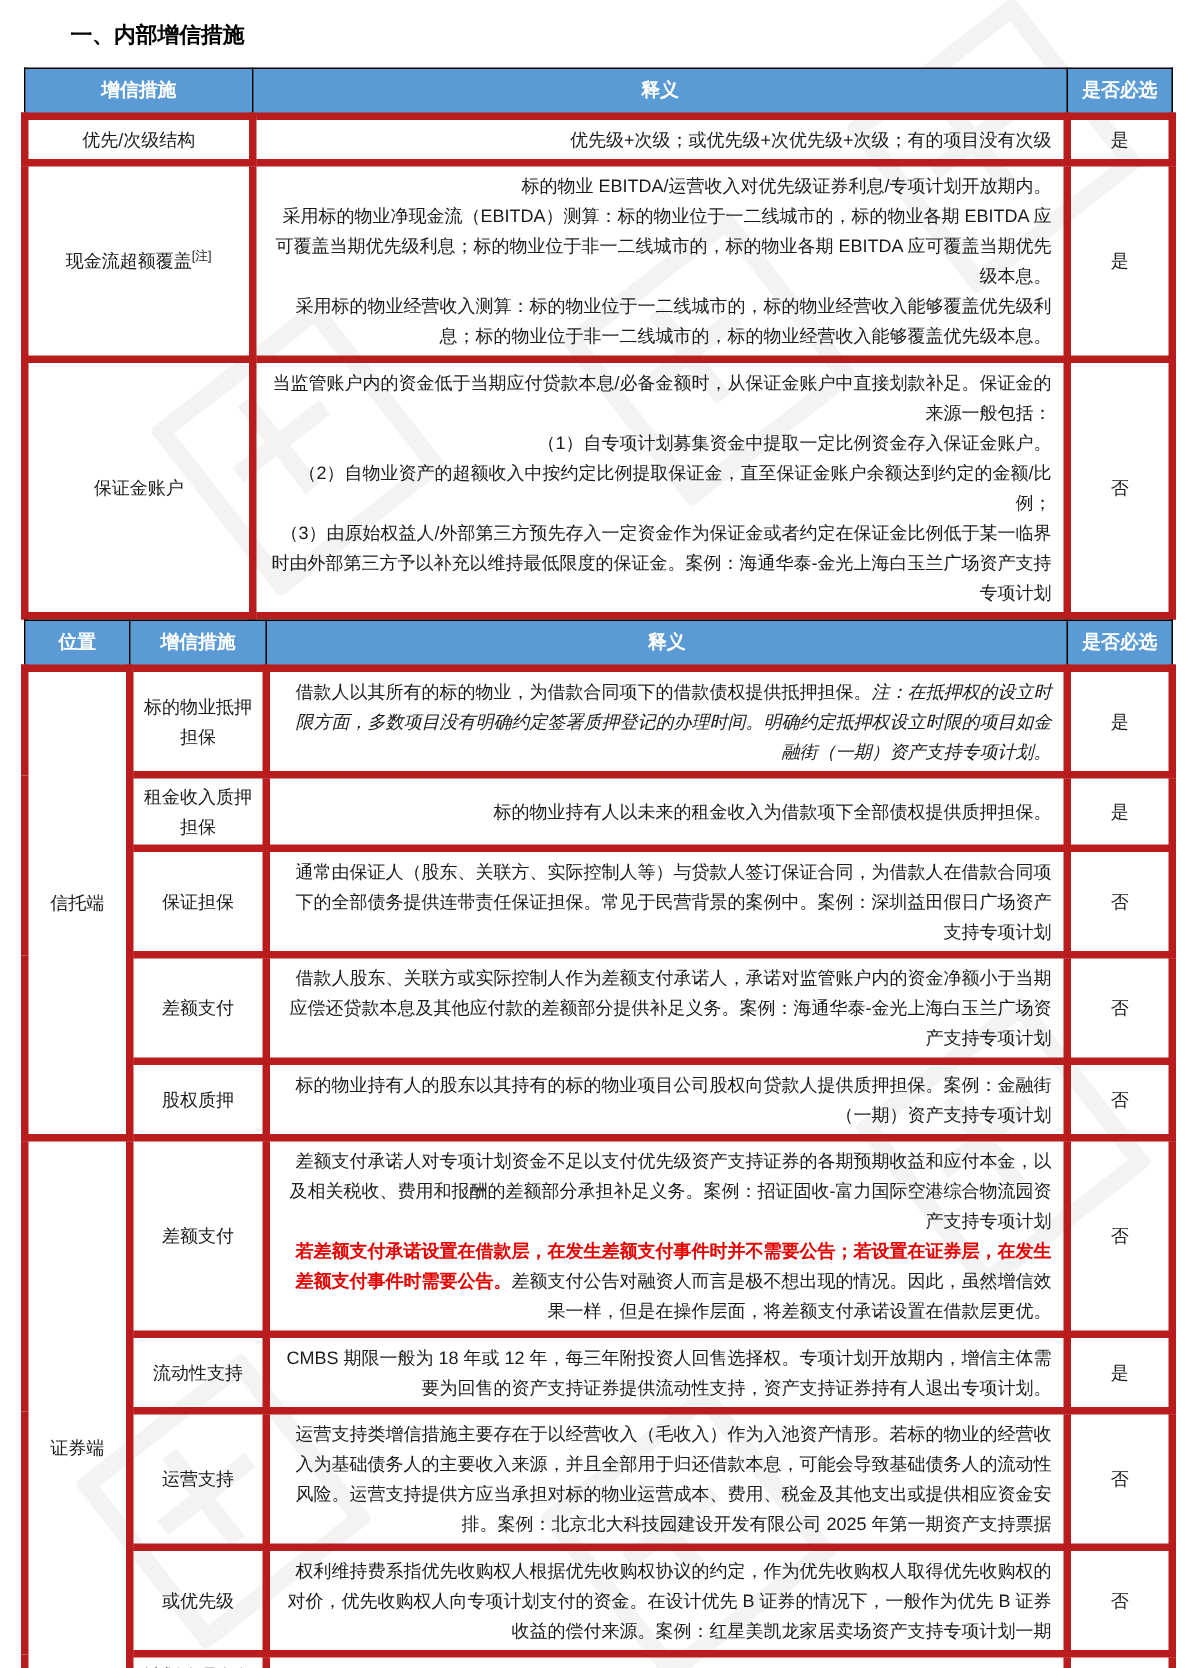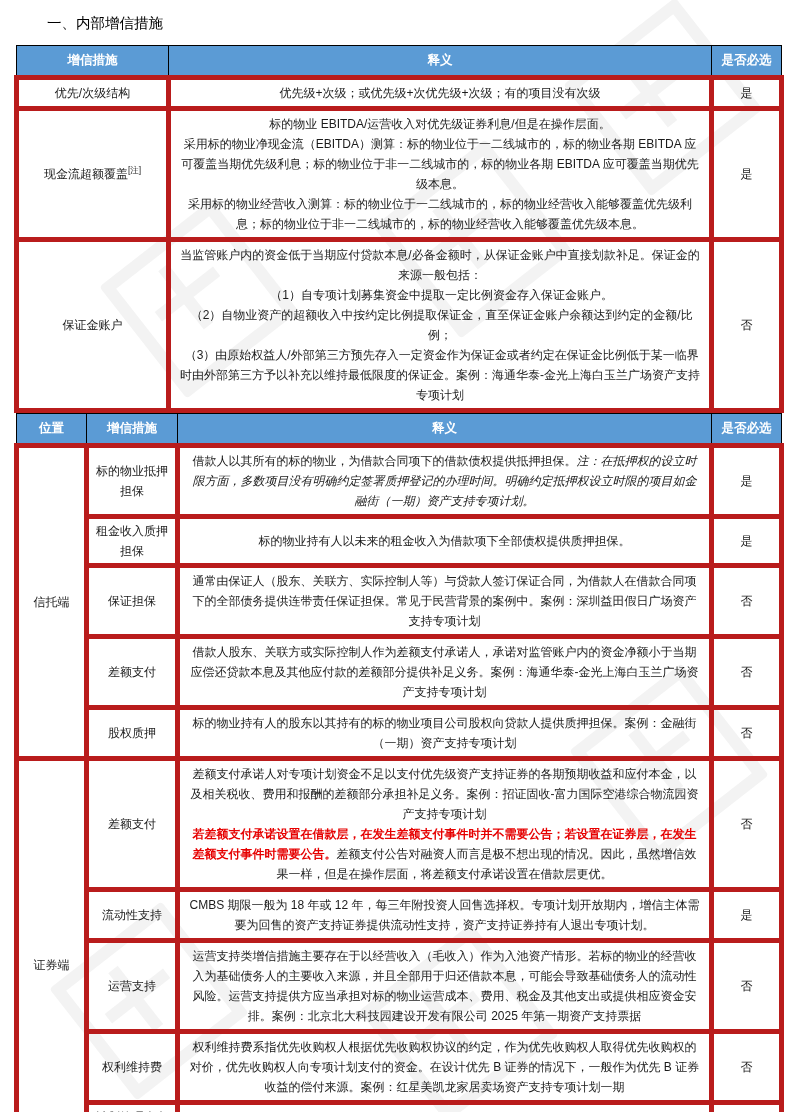--- a/index.html
+++ b/index.html
@@ -9,35 +9,35 @@
     color:#1b1b1b;position:relative;overflow:hidden;
   }
   
   .wm-layer{position:absolute;inset:0;z-index:0;pointer-events:none;}
   .wm{position:absolute;width:118px;height:118px;border:12px solid #ededed;
       border-radius:4px;transform:rotate(-38deg);opacity:.65;}
   .wm::before{content:"";position:absolute;left:16px;top:42px;width:74px;height:12px;background:#ededed;}
   .wm::after{content:"";position:absolute;left:44px;top:12px;width:12px;height:74px;background:#ededed;}
   
   .content{position:relative;z-index:1;padding:12px 14px 24px 14px;box-sizing:border-box;}
-  .section-title{font-size:14.5px;font-weight:normal;color:#000;margin:2px 0 12px 33px;}
+  .section-title{font-size:14.5px;font-weight:bold;color:#000;margin:2px 0 12px 33px;}
   .section-title.second{margin-top:26px;}
   table{border-collapse:collapse;table-layout:fixed;width:765px;background:transparent;}
   col.w-measure1{width:152px;}  col.w-def1{width:543px;}  col.w-req1{width:70px;}
   col.w-pos2{width:70px;} col.w-measure2{width:91px;} col.w-def2{width:534px;} col.w-req2{width:70px;}
   th{
     background:var(--header-bg,#5b9bd5);color:var(--header-fg,#ffffff);
     font-size:12.5px;font-weight:bold;text-align:center;
     border:1px solid #000;padding:6px 2px;
   }
   td{
     border:5px solid #b91c1c;font-size:12px;line-height:20px;
     vertical-align:middle;padding:2px 4px;background:transparent;
   }
-  td.definition{padding:3px 8px 3px 8px;text-align:center;}
+  td.definition{padding:3px 8px 3px 8px;text-align:right;}
   td.measure, td.position, td.required{text-align:center;}
   .block{margin:0;}
   .seg{white-space:pre-wrap;}
   .seg-i{font-style:italic;}
   .seg-r{color:var(--red,#e60000);font-weight:bold;}
   sup{font-size:8.5px;vertical-align:super;line-height:0;}
 </style>
 </head>
 <body>
 
@@ -71,21 +71,21 @@
         <tr>
           <td class="measure">优先/次级结构</td>
           <td class="definition">
             <div class="block"><span class="seg seg-n">优先级+次级；或优先级+次优先级+次级；有的项目没有次级</span></div>
           </td>
           <td class="required">是</td>
         </tr>
         <tr>
           <td class="measure">现金流超额覆盖<sup>[注]</sup></td>
           <td class="definition">
-            <div class="block"><span class="seg seg-n">标的物业 EBITDA/运营收入对优先级证券利息/但是在操作层面。</span></div>
+            <div class="block"><span class="seg seg-n">标的物业 EBITDA/运营收入对优先级证券利息/专项计划开放期内。</span></div>
             <div class="block"><span class="seg seg-n">采用标的物业净现金流（EBITDA）测算：标的物业位于一二线城市的，标的物业各期 EBITDA 应可覆盖当期优先级利息；标的物业位于非一二线城市的，标的物业各期 EBITDA 应可覆盖当期优先级本息。</span></div>
             <div class="block"><span class="seg seg-n">采用标的物业经营收入测算：标的物业位于一二线城市的，标的物业经营收入能够覆盖优先级利息；标的物业位于非一二线城市的，标的物业经营收入能够覆盖优先级本息。</span></div>
           </td>
           <td class="required">是</td>
         </tr>
         <tr>
           <td class="measure">保证金账户</td>
           <td class="definition">
             <div class="block"><span class="seg seg-n">当监管账户内的资金低于当期应付贷款本息/必备金额时，从保证金账户中直接划款补足。保证金的来源一般包括：</span></div>
             <div class="block"><span class="seg seg-n"> （1）自专项计划募集资金中提取一定比例资金存入保证金账户。</span></div>
@@ -167,21 +167,21 @@
           <td class="required">是</td>
         </tr>
         <tr>
           <td class="measure">运营支持</td>
           <td class="definition">
             <div class="block"><span class="seg seg-n">运营支持类增信措施主要存在于以经营收入（毛收入）作为入池资产情形。若标的物业的经营收入为基础债务人的主要收入来源，并且全部用于归还借款本息，可能会导致基础债务人的流动性风险。运营支持提供方应当承担对标的物业运营成本、费用、税金及其他支出或提供相应资金安排。案例：北京北大科技园建设开发有限公司 2025 年第一期资产支持票据</span></div>
           </td>
           <td class="required">否</td>
         </tr>
         <tr>
-          <td class="measure">权利维持费</td>
+          <td class="measure">或优先级</td>
           <td class="definition">
             <div class="block"><span class="seg seg-n">权利维持费系指优先收购权人根据优先收购权协议的约定，作为优先收购权人取得优先收购权的对价，优先收购权人向专项计划支付的资金。在设计优先 B 证券的情况下，一般作为优先 B 证券收益的偿付来源。案例：红星美凯龙家居卖场资产支持专项计划一期</span></div>
           </td>
           <td class="required">否</td>
         </tr>
         <tr>
           <td class="measure">计划管理人向标的物业公司派驻董事</td>
           <td class="definition"></td>
           <td class="required">否</td>
         </tr>

